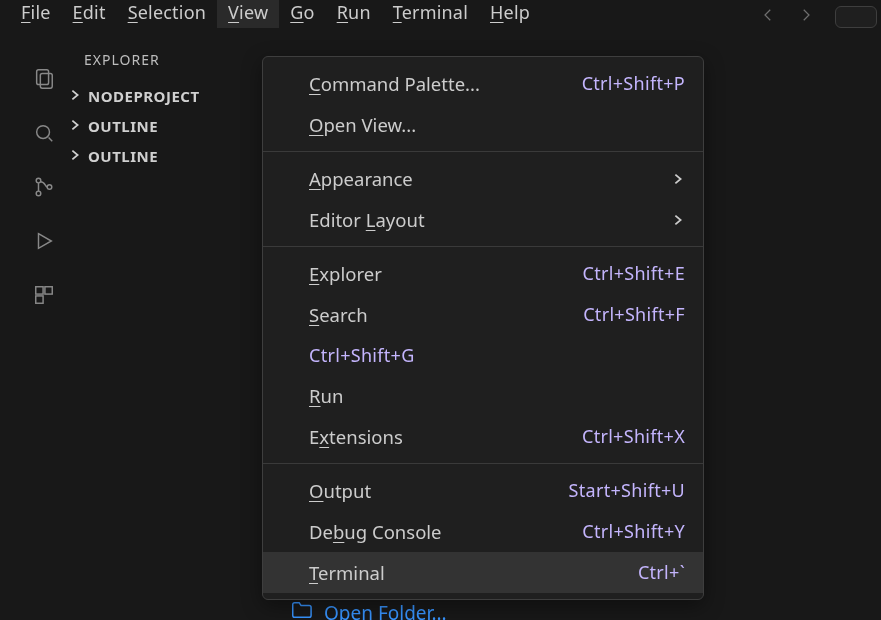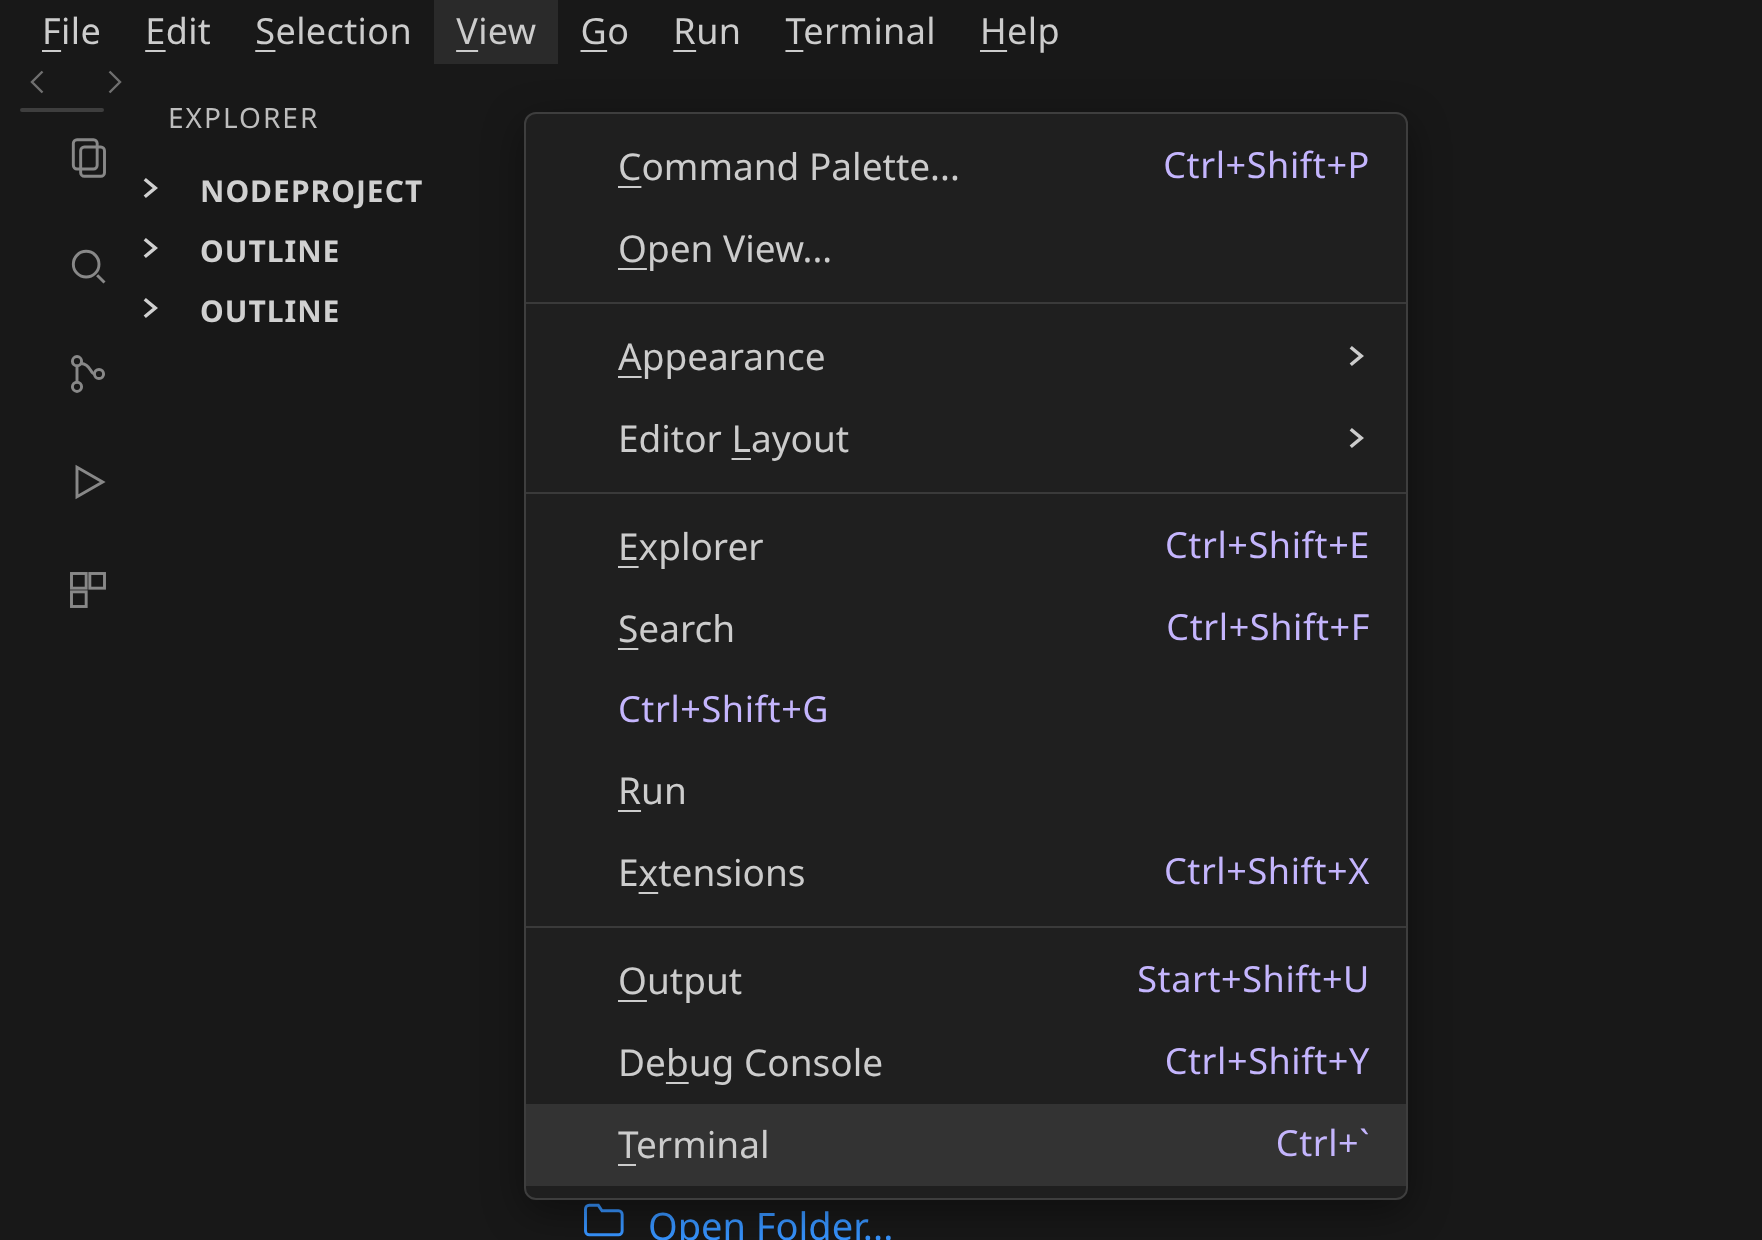--- a/index.html
+++ b/index.html
@@ -5,24 +5,23 @@
   * { margin: 0; padding: 0; box-sizing: border-box; }
   html, body {
     width: 881px; height: 620px; overflow: hidden;
     background: #181818; color: #ccc;
     font-family: "Segoe UI", system-ui, sans-serif;
     font-size: 13px;
   }
 
   
   .titlebar {
-    display: flex; align-items: flex-start;
+    display: flex; align-items: flex-end;
     height: 28px; padding: 0 4px 0 10px;
     background: #181818;
-    flex-direction: column;
   }
   .menubar { display: flex; gap: 0; }
   .mb-item {
     padding: 4px 11px; color: #ccc; font-size: 18px;
     letter-spacing: 0.2px;
   }
   .mb-item.active { background: #2a2a2a; }
   .accel { text-decoration: underline; text-underline-offset: 3px; }
   .tb-spacer { flex: 1; }
   .nav-arrows { display: flex; gap: 20px; margin-right: 20px; opacity: .6; }
@@ -42,21 +41,21 @@
   }
   .activitybar svg { width: 22px; height: 22px; stroke: #888; fill: none; stroke-width: 1.6; }
 
   
   .sidebar { width: 200px; padding: 16px 0 0 8px; }
   .sb-title {
     font-size: 14px; letter-spacing: 1px; color: #bdbdbd;
     padding: 6px 12px 12px 20px;
   }
   .sb-section {
-    display: flex; align-items: flex-end; gap: 18px;
+    display: flex; align-items: flex-end; gap: 6px;
     padding: 5px 4px; font-size: 15px; font-weight: 700;
     color: #d0d0d0; letter-spacing: .5px;
   }
   .sb-section svg { width: 14px; height: 14px; stroke: #d0d0d0; stroke-width: 2; fill: none; }
 
   
   .editor { flex: 1; position: relative; padding: 260px 0 0 34px; overflow: hidden; }
   .welcome-title { font-size: 48px; color: #fff; font-weight: 400; }
   .welcome-sub  { font-size: 30px; color: #8e8e8e; margin-top: 14px; }
   .start-head { font-size: 24px; color: #eaeaea; margin-top: 60px; }

